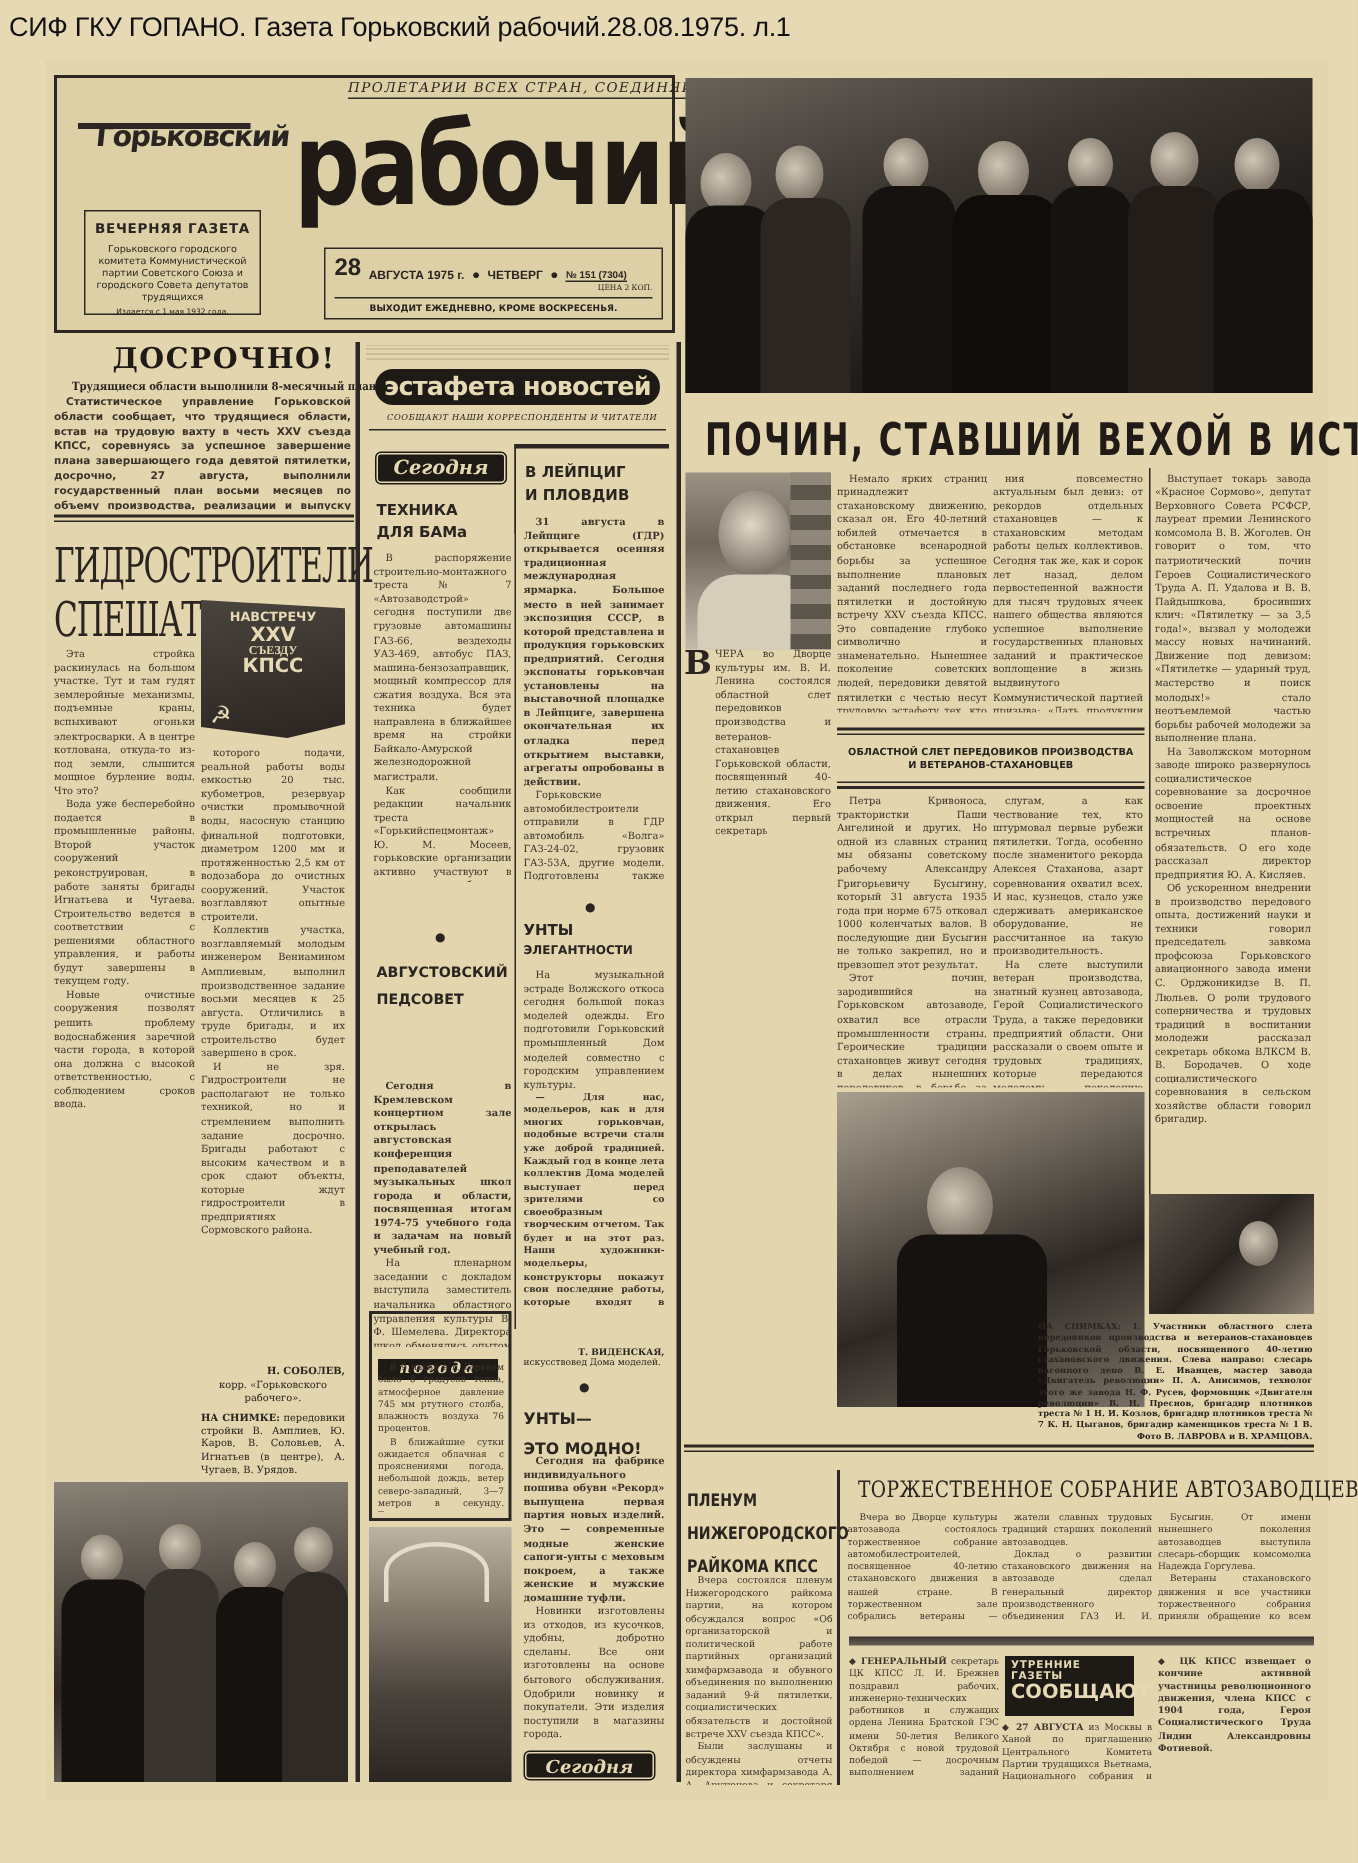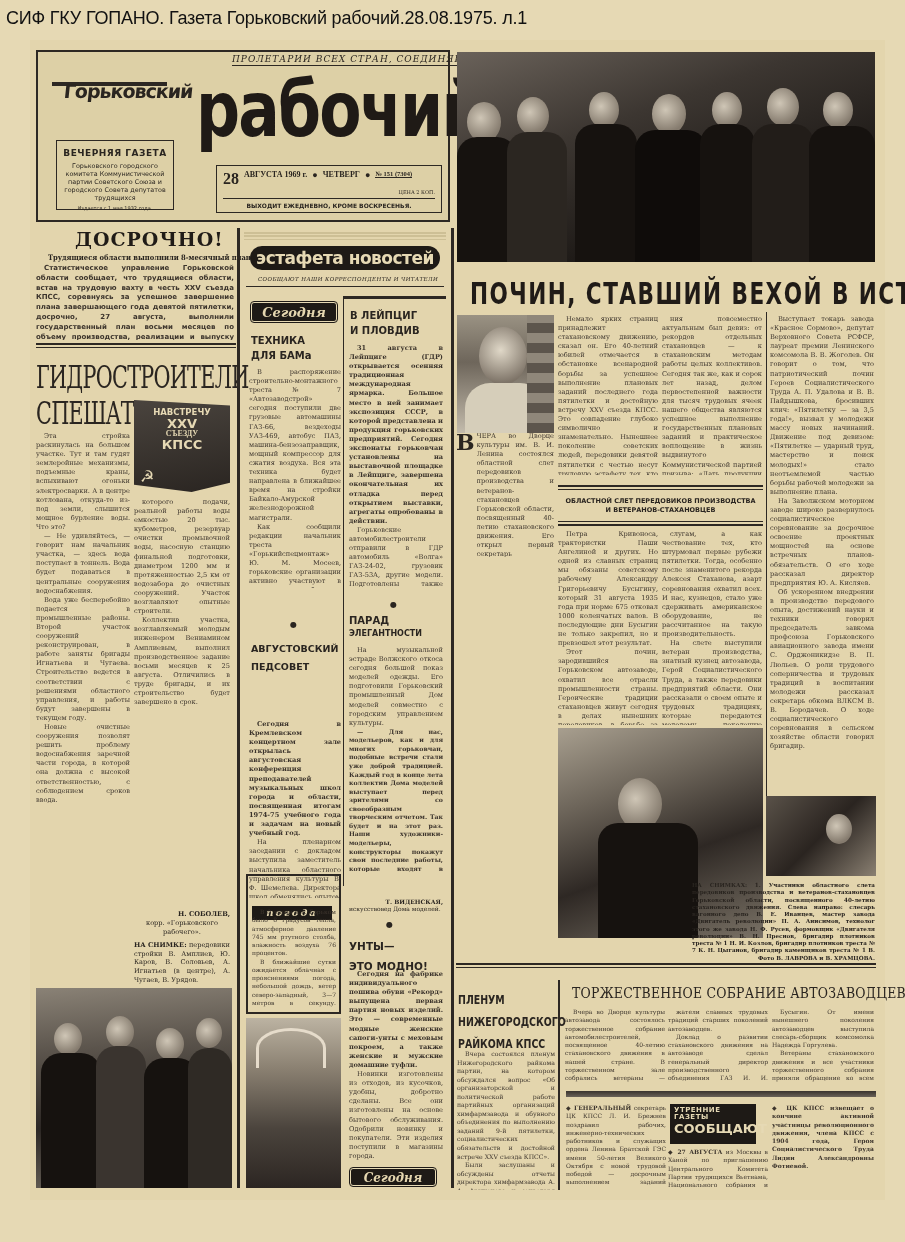--- a/index.html
+++ b/index.html
@@ -22,21 +22,21 @@
   
   .masthead { left: 36px; top: 50px; width: 414px; height: 172px; border: 2px solid #2d2823; background:#ddd0a6; }
   .motto { left: 232px; top: 54px; font-size: 9px; font-style: italic; letter-spacing: 1px; border-bottom: 1px solid #2d2823; padding-bottom:1px;}
   .title-small { left: 64px; top: 80px; font-family:"DejaVu Sans",sans-serif; font-weight:bold; font-size: 19px; transform: skewX(-6deg); letter-spacing:-1px;}
   .title-big { left: 196px; top: 72px; font-family:"DejaVu Sans Condensed","DejaVu Sans",sans-serif; font-weight: 900; font-size: 76px; letter-spacing: -2px; line-height: 1; color: #1f1a16; transform: scaleX(0.9); transform-origin:left;}
   .evening-box { left: 56px; top: 140px; width: 118px; height: 70px; border: 1.5px solid #2d2823; text-align: center; padding-top: 7px;}
   .evening-box .h { font-family:"DejaVu Sans",sans-serif; font-weight:bold; font-size: 9px; letter-spacing: 0.5px; margin-bottom:4px;}
   .evening-box .t { font-family:"DejaVu Sans",sans-serif; font-size: 6.4px; line-height: 1.25;}
   .evening-box .s { font-family:"DejaVu Sans",sans-serif; font-size: 5px; margin-top:3px; }
   .date-box { left: 216px; top: 165px; width: 226px; height: 48px; border: 1.5px solid #2d2823; padding: 4px 6px;}
-  .date-row { display:flex; align-items:flex-start; gap:5px; font-family:Liberation Serif, serif; font-weight:bold; font-size: 8px;}
+  .date-row { display:flex; align-items:flex-end; gap:5px; font-family:Liberation Sans, sans-serif; font-weight:bold; font-size: 8px;}
   .date-row .day { font-size: 16px; font-weight: 900;}
   .date-row .dot { font-size: 9px;}
   .price { font-size: 5px; text-align:right; margin-top:1px;}
   .daily { font-family:"DejaVu Sans",sans-serif; font-size: 6px; font-weight:bold; text-align:center; border-top:1px solid #2d2823; margin-top:3px; padding-top:3px;}
 
   
   .photo { background: linear-gradient(160deg,#6a625a 0%,#3c3631 35%,#1e1a17 70%,#4a433d 100%); }
   .photo-group { left: 457px; top: 52px; width: 418px; height: 210px; }
   .face { position:absolute; border-radius:50%; background: radial-gradient(circle at 40% 40%, #cfc6b6, #857b6e 70%); }
   .body-shape { position:absolute; background:#16120f; border-radius:20px 20px 0 0;}
@@ -72,21 +72,21 @@
 
 <div class="abs evening-box">
   <div class="h">ВЕЧЕРНЯЯ ГАЗЕТА</div>
   <div class="t">Горьковского городского комитета Коммунистической партии Советского Союза и городского Совета депутатов трудящихся</div>
   <div class="s">Издается с 1 мая 1932 года.</div>
 </div>
 
 <div class="abs date-box">
   <div class="date-row">
     <span class="day">28</span>
-    <span>АВГУСТА 1969 г.</span>
+    <span>АВГУСТА 1975 г.</span>
     <span class="dot">●</span>
     <span>ЧЕТВЕРГ</span>
     <span class="dot">●</span>
     <span style="font-size:6.5px;border-bottom:1px solid #2d2823;">№ 151 (7304)</span>
   </div>
   <div class="price">ЦЕНА 2 КОП.</div>
   <div class="daily">ВЫХОДИТ ЕЖЕДНЕВНО, КРОМЕ ВОСКРЕСЕНЬЯ.</div>
 </div>
 
 <div class="abs photo photo-group">
@@ -122,29 +122,29 @@
     <div style="font-size:8.5px;">НАВСТРЕЧУ</div>
     <div style="font-size:13px;">XXV</div>
     <div style="font-size:8px;font-family:Liberation Serif, serif;">СЪЕЗДУ</div>
     <div style="font-size:13px;">КПСС</div>
   </div>
   <div style="position:absolute;left:6px;bottom:6px;color:#e6d9b4;font-size:16px;">☭</div>
 </div>
 
 <div class="abs text-block" style="left:36px;top:432px;width:94px;height:472px;">
   <p>Эта стройка раскинулась на большом участке. Тут и там гудят землеройные механизмы, подъемные краны, вспыхивают огоньки электросварки. А в центре котлована, откуда-то из-под земли, слышится мощное бурление воды. Что это?</p>
-  <p>— Не удивляйтесь, — говорит нам начальник участка, — здесь вода поступает в тоннель. Вода будет подаваться в центральные сооружения водоснабжения.</p>
   <p>Вода уже бесперебойно подается в промышленные районы. Второй участок сооружений реконструирован, в работе заняты бригады Игнатьева и Чугаева. Строительство ведется в соответствии с решениями областного управления, и работы будут завершены в текущем году.</p>
   <p>Новые очистные сооружения позволят решить проблему водоснабжения заречной части города, в которой она должна с высокой ответственностью, с соблюдением сроков ввода.</p>
 
 </div>
 
 <div class="abs text-block" style="left:134px;top:498px;width:96px;height:400px;">
   <p>которого подачи, реальной работы воды емкостью 20 тыс. кубометров, резервуар очистки промывочной воды, насосную станцию финальной подготовки, диаметром 1200 мм и протяженностью 2,5 км от водозабора до очистных сооружений. Участок возглавляют опытные строители.</p>
   <p>Коллектив участка, возглавляемый молодым инженером Вениамином Амплиевым, выполнил производственное задание восьми месяцев к 25 августа. Отличились в труде бригады, и их строительство будет завершено в срок.</p>
+  <p>И не зря. Гидростроители не располагают не только техникой, но и стремлением выполнить задание досрочно. Бригады работают с высоким качеством и в срок сдают объекты, которые ждут гидростроители в предприятиях Сормовского района.</p>
 </div>
 
 <div class="abs" style="left:134px;top:910px;width:96px;font-size:6.6px;line-height:1.35;">
   <div style="text-align:right;font-weight:bold;">Н. СОБОЛЕВ,</div>
   <div style="text-align:center;">корр. «Горьковского рабочего».</div>
   <div style="margin-top:4px;text-align:justify;"><span class="bold">НА СНИМКЕ:</span> <span>передовики стройки В. Амплиев, Ю. Каров, В. Соловьев, А. Игнатьев (в центре), А. Чугаев, В. Урядов.</span></div>
   <div style="text-align:right;font-weight:bold;margin-top:2px;">Фото В. ЛАВРОВА.</div>
 </div>
 
 <div class="abs photo" style="left:36px;top:988px;width:196px;height:200px;background:linear-gradient(175deg,#8a8276 0%,#5b544c 30%,#2c2724 65%,#6d665c 100%);">
@@ -196,21 +196,21 @@
   <div>ПЕДСОВЕТ</div>
 </div>
 <div class="abs text-block" style="left:249px;top:680px;width:92px;height:178px;margin-top:40px;">
   <p class="bold">Сегодня в Кремлевском концертном зале открылась августовская конференция преподавателей музыкальных школ города и области, посвященная итогам 1974-75 учебного года и задачам на новый учебный год.</p>
   <p>На пленарном заседании с докладом выступила заместитель начальника областного управления культуры В. Ф. Шемелева. Директора школ обменялись опытом работы и обсудили вопросы развития музыкального образования в области.</p>
 
 </div>
 
 <div class="abs" style="left:390px;top:600px;font-size:8px;">●</div>
 <div class="abs" style="left:349px;top:614px;font-family:'DejaVu Sans',sans-serif;font-weight:bold;line-height:1.4;">
-  <div style="font-size:10px;">ПАРАД</div>
+  <div style="font-size:10px;">УНТЫ</div>
   <div style="font-size:8px;">ЭЛЕГАНТНОСТИ</div>
 </div>
 <div class="abs text-block" style="left:349px;top:646px;width:94px;height:226px;">
   <p>На музыкальной эстраде Волжского откоса сегодня большой показ моделей одежды. Его подготовили Горьковский промышленный Дом моделей совместно с городским управлением культуры.</p>
   <p class="bold" style="font-size:6.2px;">— Для нас, модельеров, как и для многих горьковчан, подобные встречи стали уже доброй традицией. Каждый год в конце лета коллектив Дома моделей выступает перед зрителями со своеобразным творческим отчетом. Так будет и на этот раз. Наши художники-модельеры, конструкторы покажут свои последние работы, которые входят в направляющую промышленную коллекцию моделей.</p>
 
 </div>
 <div class="abs" style="left:349px;top:898px;width:94px;font-size:6px;">
   <div style="text-align:right;font-weight:bold;">Т. ВИДЕНСКАЯ,</div>
   <div>искусствовед Дома моделей.</div>

